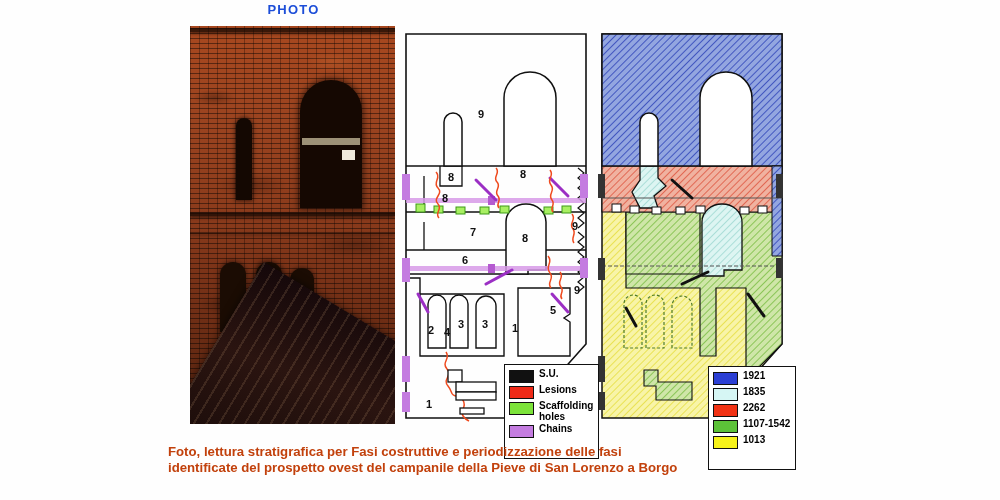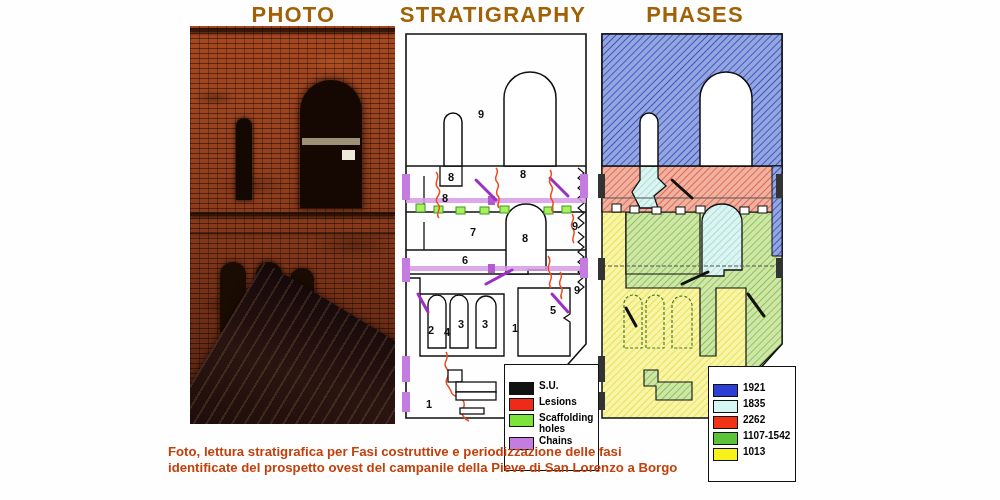--- a/index.html
+++ b/index.html
@@ -6,21 +6,21 @@
   body{
     width:1000px;height:500px;overflow:hidden;
     background:#fefefe;
     font-family:"Liberation Sans", sans-serif;
     position:relative;
   }
   .stage{position:absolute;left:0;top:0;width:1000px;height:500px;}
 
   
   .col-title{
-    position:absolute;font-weight:bold;font-size:22px;color:#a16207;
+    position:absolute;font-weight:bold;font-size:13px;color:#1d4ed8;
     letter-spacing:1.2px;text-align:center;white-space:nowrap;
   }
   #t-photo{left:196px;top:2px;width:195px;}
   #t-strat{left:398px;top:2px;width:190px;}
   #t-phase{left:600px;top:2px;width:190px;}
 
   
   .photo{
     position:absolute;left:190px;top:26px;width:205px;height:398px;
     background:#2a1409;overflow:hidden;
@@ -86,21 +86,21 @@
 
   
   .panel{position:absolute;top:26px;width:196px;height:400px;}
   #strat{left:400px;}
   #phase{left:596px;}
   .panel svg{position:absolute;left:0;top:0;}
 
   
   .legend{
     position:absolute;background:#fff;border:1.6px solid #111;
-    padding:16px 5px 4px 4px;
+    padding:4px 5px 4px 4px;
   }
   #legend-strat{left:504px;top:364px;}
   #legend-phase{left:708px;top:366px;}
   .leg-row{display:flex;align-items:flex-start;margin-bottom:2px;}
   .leg-row:last-child{margin-bottom:16px;}
   .sw{
     width:23px;height:11px;border:1.3px solid #111;margin-right:5px;
     flex:0 0 auto;margin-top:1px;
   }
   .leg-label{
@@ -116,22 +116,20 @@
     text-align:justify;
   }
   .caption span{display:block;}
 </style>
 </head>
 <body>
 
 <div class="stage">
 
   <div class="col-title" id="t-photo">PHOTO</div>
-  <div class="col-title" id="t-strat">STRATIGRAPHY</div>
-  <div class="col-title" id="t-phase">PHASES</div>
 
   <div class="photo">
     <div class="brick"></div>
     <div class="grain"></div>
     <div class="cornice" style="top:2px;"></div>
     <div class="ph-slit"></div>
     <div class="ph-arch"></div>
     <div class="ph-bar"></div>
     <div class="ph-plate"></div>
     <div class="cornice" style="top:186px;"></div>

